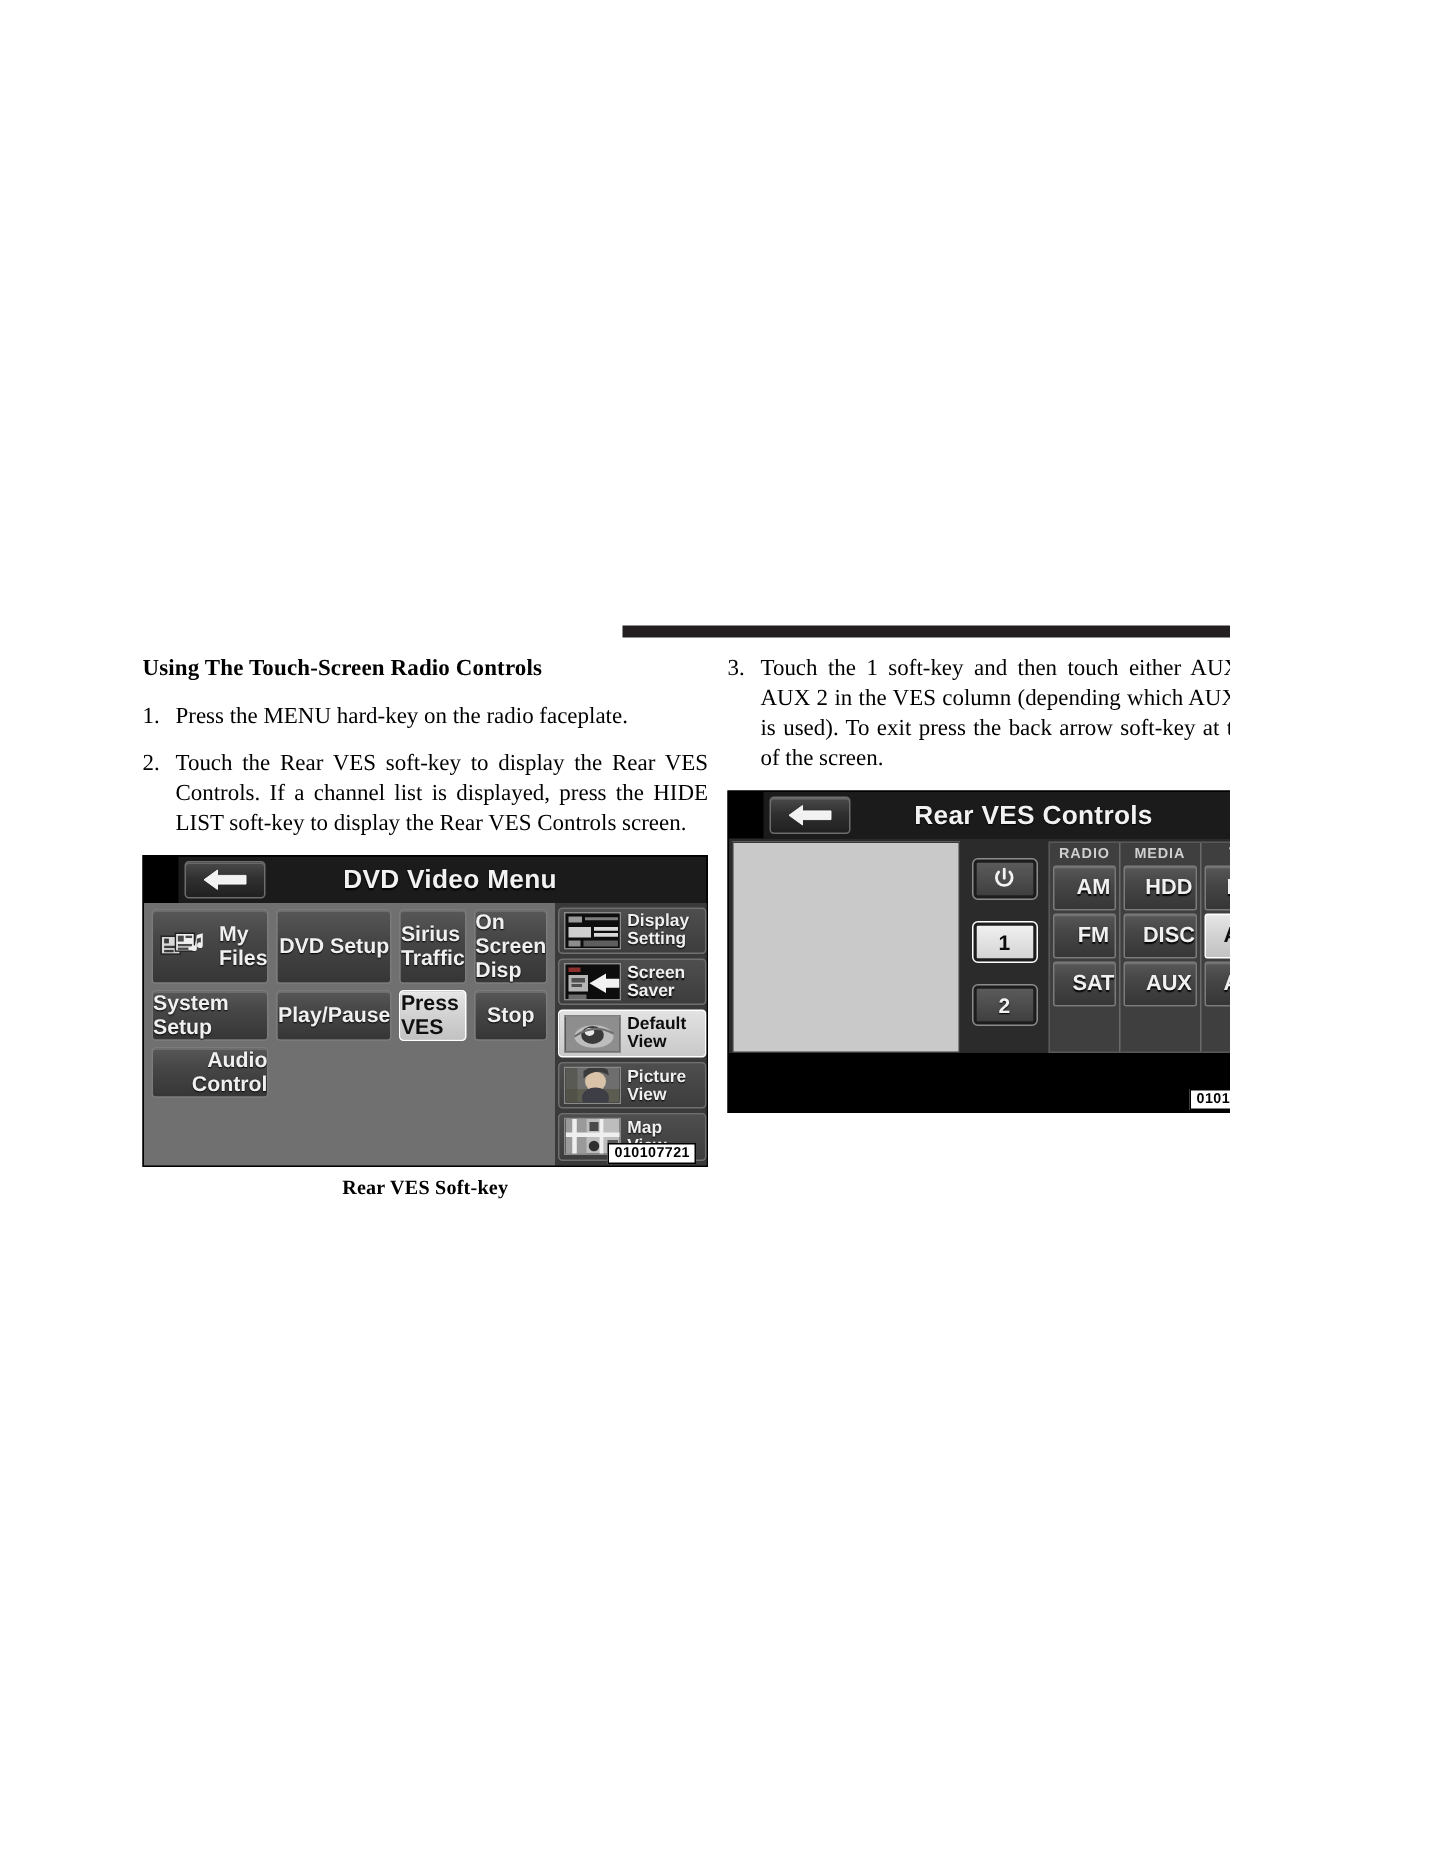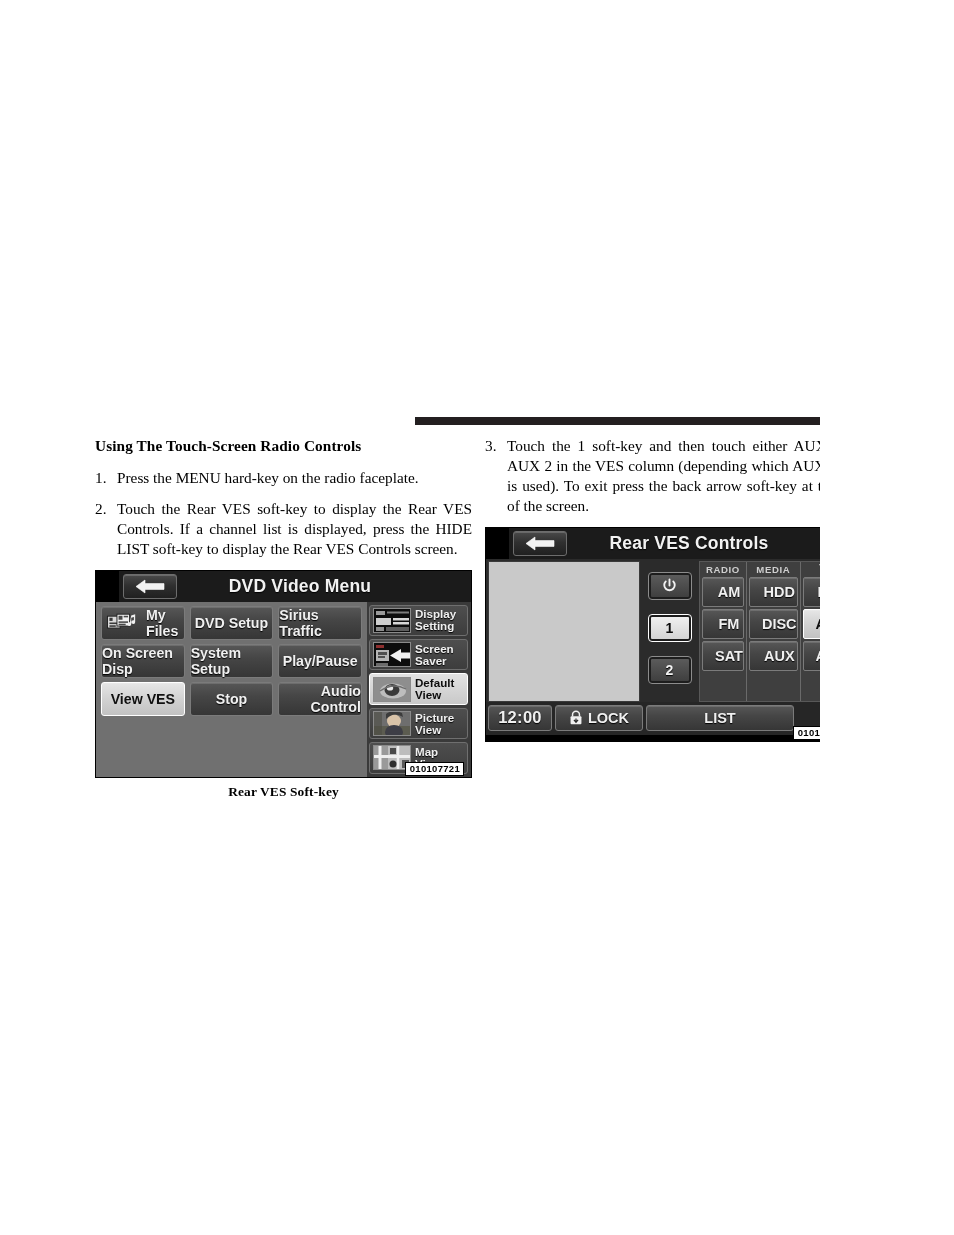--- a/index.html
+++ b/index.html
@@ -115,21 +115,21 @@
     text-shadow: none;
   }
 
   
   #fig-dvd.radio-screen { width: 377px; height: 208px; }
   .dvd-body { display: flex; height: 175px; background:#6f6f6f; }
   .dvd-main {
     flex: 1 1 auto; background: #707070;
     padding: 4px 5px 4px 5px;
     display: grid;
-    grid-template-columns: 1fr 1fr 1fr;
+    grid-template-columns: 1fr 1fr 1fr 1fr;
     grid-template-rows: repeat(5, 1fr);
     gap: 4px 5px;
   }
   .dvd-main .skey { font-size: 14.2px; height: 100%; }
   .dvd-main .skey.myfiles { justify-content: flex-start; padding-left: 4px; gap: 7px; }
   .dvd-main .skey.leftal { justify-content: flex-start; padding-left: 5px; text-align: right; }
   .dvd-main .blank { background: transparent; border: none; box-shadow: none; }
 
   .myfiles-icon { width: 33px; height: 19px; flex:0 0 auto; }
 
@@ -292,21 +292,21 @@
 
           <div class="skey">
             <span>System Setup</span>
           </div>
 
           <div class="skey">
             <span>Play/Pause</span>
           </div>
 
           <div class="skey sel">
-            <span>View  VES</span>
+            <span>Press  VES</span>
           </div>
 
           <div class="skey">
             <span>Stop</span>
           </div>
 
           <div class="skey leftal">
             <span>Audio Control</span>
           </div>
 
@@ -490,38 +490,19 @@
               <span>AUX1</span>
             </div>
             <div class="skey">
               <span>AUX2</span>
             </div>
           </div>
 
         </div>
       </div>
 
-      <div class="ves-bottom">
-        <div class="skey bb-clock">
-          <span>12:00</span>
-        </div>
-        <div class="skey bb-lock">
-          <span class="lock-glyph">
-            <svg width="14" height="15" viewBox="0 0 14 16">
-              <path d="M3.3 7 V5 a3.7 3.7 0 0 1 7.4 0 V7" stroke="#f0f0f0" stroke-width="1.6" fill="none"></path>
-              <rect x="1.2" y="6.6" width="11.6" height="8.6" rx="1" fill="#f0f0f0"></rect>
-              <path d="M7 9 v4.2 M4.8 10.6 L7 13.2 L9.2 10.6" stroke="#2b2b2b" stroke-width="1.3" fill="none"></path>
-            </svg>
-          </span>
-          <span>LOCK</span>
-        </div>
-        <div class="skey bb-list">
-          <span>LIST</span>
-        </div>
-        <div class="bb-fill"></div>
-      </div>
 
       <div class="id-tag">010107710</div>
     </div>
 
   </div>
 
 </div>
 
 </body></html>

